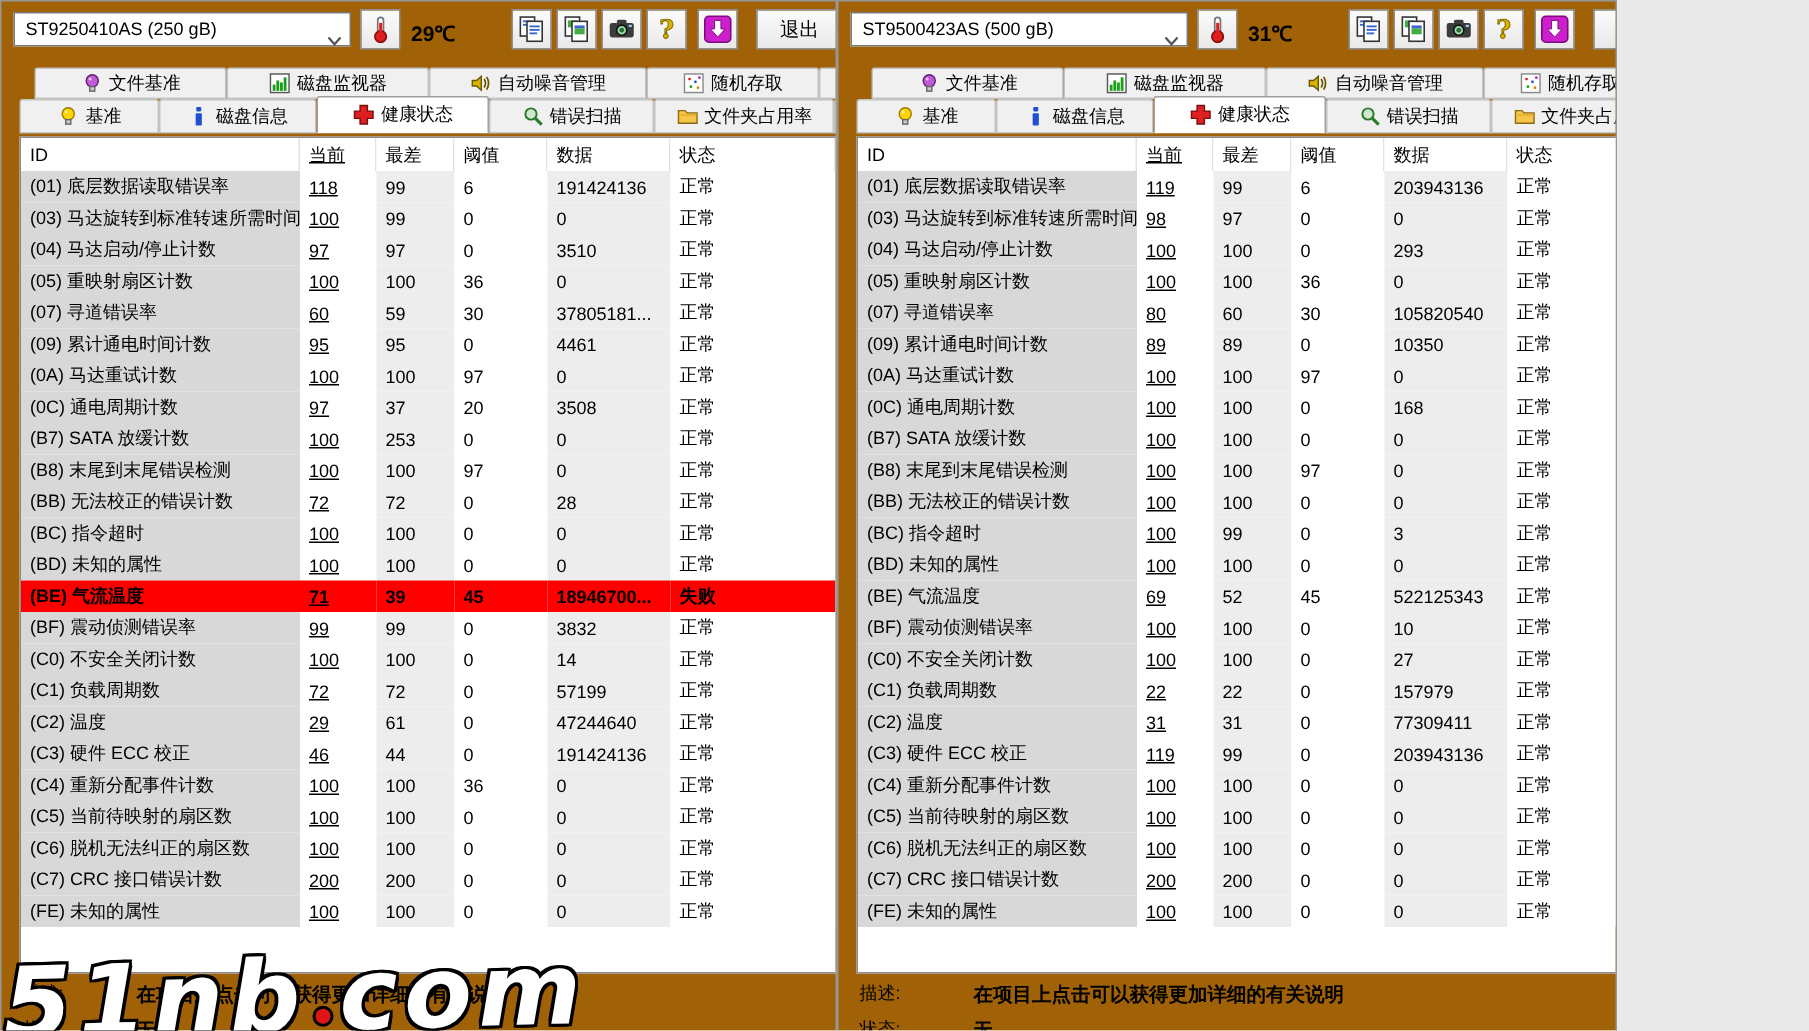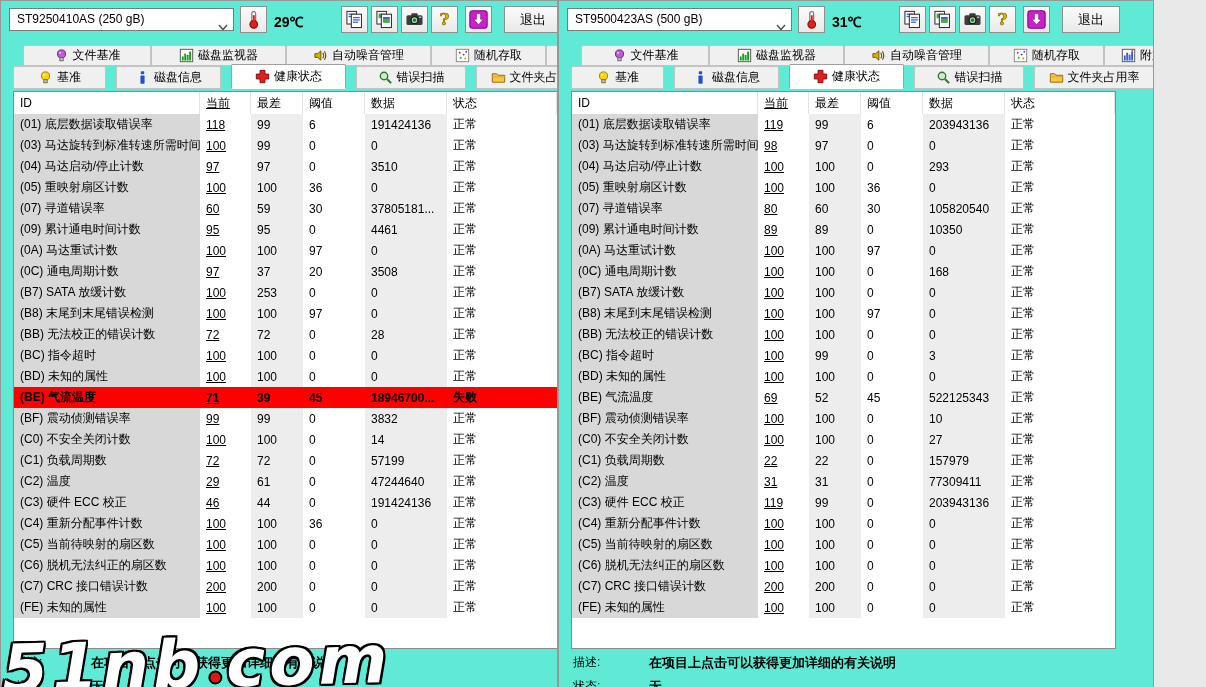--- a/index.html
+++ b/index.html
@@ -1,22 +1,22 @@
 <!DOCTYPE html>
 <html><head>
 <meta charset="utf-8">
 <style>
   * { margin:0; padding:0; box-sizing:border-box; }
   html,body { width:1206px; height:687px; overflow:hidden; }
   body { font-family:"Liberation Sans", sans-serif; background:#e9e9e9; position:relative; color:#000; }
 
-  .panel { position:absolute; top:0; height:687px; background:#5eead4;
+  .panel { position:absolute; top:0; height:687px; background:#a16207;
            overflow:hidden; border:1px solid #979797; border-bottom:none; }
   .panel-left  { left:0;     width:558px; }
-  .panel-right { left:558px; width:596px; }
+  .panel-right { left:558px; width:520px; }
   .panel-inner { position:absolute; top:0; left:0; width:646px; height:687px; }
 
   
   .combo { position:absolute; left:8px; top:7px; width:225px; height:23px;
            background:#fff; border:1px solid #7a7a7a; font-size:12px;
            line-height:21px; padding:0 20px 0 7px; cursor:default; white-space:nowrap; }
   .combo .chev { position:absolute; right:5px; top:8px; width:10px; height:7px; display:block; }
   .tool-btn { width:27px; height:27px; background:linear-gradient(#fbfbfb,#e9e9e9);
               border:1px solid #8f8f8f; display:flex; align-items:center; justify-content:center; }
   .thermo-btn { position:absolute; left:239px; top:5px; }
@@ -24,21 +24,21 @@
   .tool-strip { position:absolute; left:340px; top:5px; display:flex; gap:3px; }
   .tool-strip .tool-btn:last-child { margin-left:4px; }
   .ticon { width:19px; height:19px; display:block; }
   .exit-btn { position:absolute; left:503px; top:5px; width:58px; height:27px;
               background:linear-gradient(#fbfbfb,#e9e9e9); border:1px solid #8f8f8f;
               font-size:13px; font-family:Liberation Sans, sans-serif; text-align:center; }
 
   
   .tabrow { position:absolute; display:flex; align-items:center; }
   .tabrow1 { top:44px; left:22px; height:21px; }
-  .tabrow2 { top:65px; left:12px; height:23px;gap:10px; }
+  .tabrow2 { top:65px; left:12px; height:23px; }
   .tab { height:100%; background:#f0f0f0; border:1px solid #c3c3c3;
          border-radius:2px 2px 0 0; display:flex; align-items:center;
          justify-content:center; gap:4px; font-size:12px; white-space:nowrap;
          overflow:hidden; cursor:default; }
   .tab.active { background:#fff; height:25px; margin-top:-2px; border-color:#a0a0a0;
                 border-bottom:1px solid #fff; z-index:2; }
   .tabicon { width:15px; height:15px; display:block; flex:0 0 15px; }
 
   
   .content { position:absolute; left:12px; top:90px; width:545px; height:558px;

